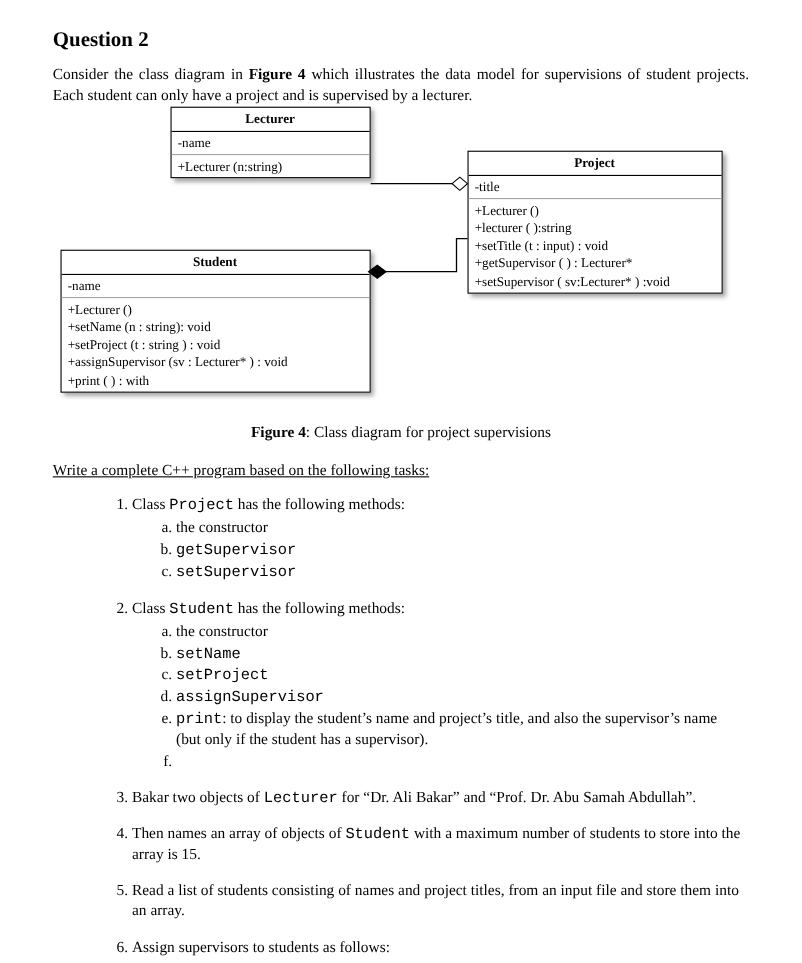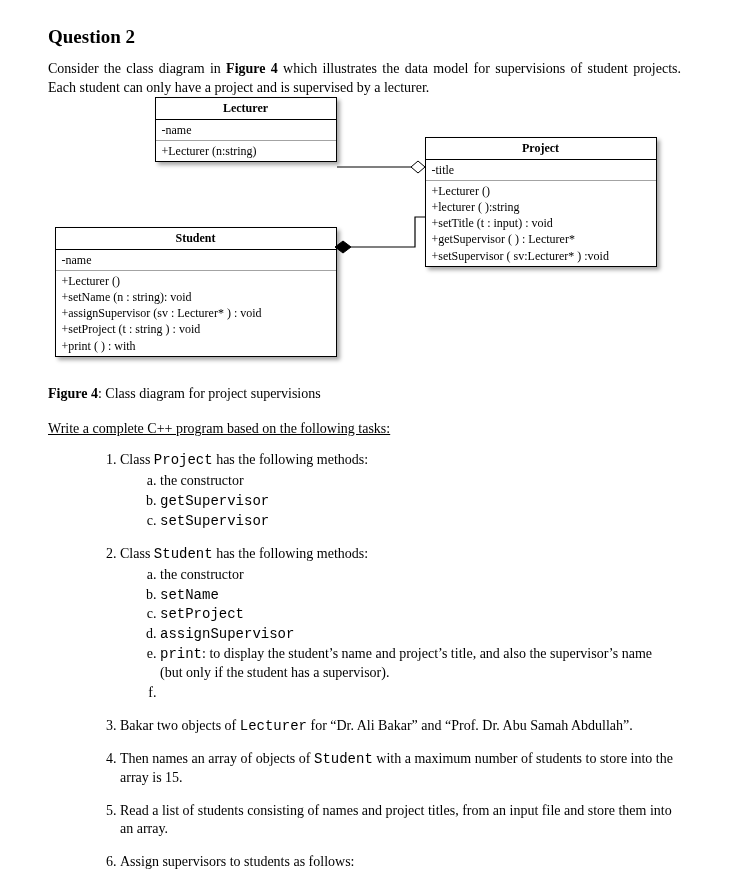--- a/index.html
+++ b/index.html
@@ -53,20 +53,21 @@
   .uml .sec:last-child { border-bottom: none; }
   .uml .row { white-space: nowrap; }
   .svg-layer {
     position: absolute;
     inset: 0;
     width: 100%;
     height: 100%;
     pointer-events: none;
   }
   .fig-caption {
+    text-align: center;
     font-size: 14px;
     margin: 8px 0 16px 0;
   }
   .fig-caption b { font-weight: bold; }
   .after-diagram {
     font-size: 14px;
     margin-bottom: 12px;
     text-decoration: underline;
   }
   ol.main {
@@ -128,22 +129,22 @@
     </div>
 
     <div class="uml" style="left:0; top:130px; width:280px;">
       <div class="head">Student</div>
       <div class="sec">
           <div class="row">-name</div>
         </div>
       <div class="sec">
         <div class="row">+Lecturer ()</div>
         <div class="row">+setName (n : string): void</div>
+        <div class="row">+setProject (t : string ) : void</div>
         <div class="row">+assignSupervisor (sv : Lecturer* ) : void</div>
-        <div class="row">+setProject (t : string ) : void</div>
         <div class="row">+print ( ) : with</div>
       </div>
     </div>
 
     <svg class="svg-layer" viewBox="0 0 620 280">
 
       <path d="M282 70 L356 70" stroke="#000" stroke-width="1.2" fill="none"></path>
       <polygon points="356,70 363,64 370,70 363,76" fill="#fff" stroke="#000" stroke-width="1"></polygon>
 
       <path d="M190 72 L190 118 L282 118 L282 140" stroke="none" fill="none"></path>

